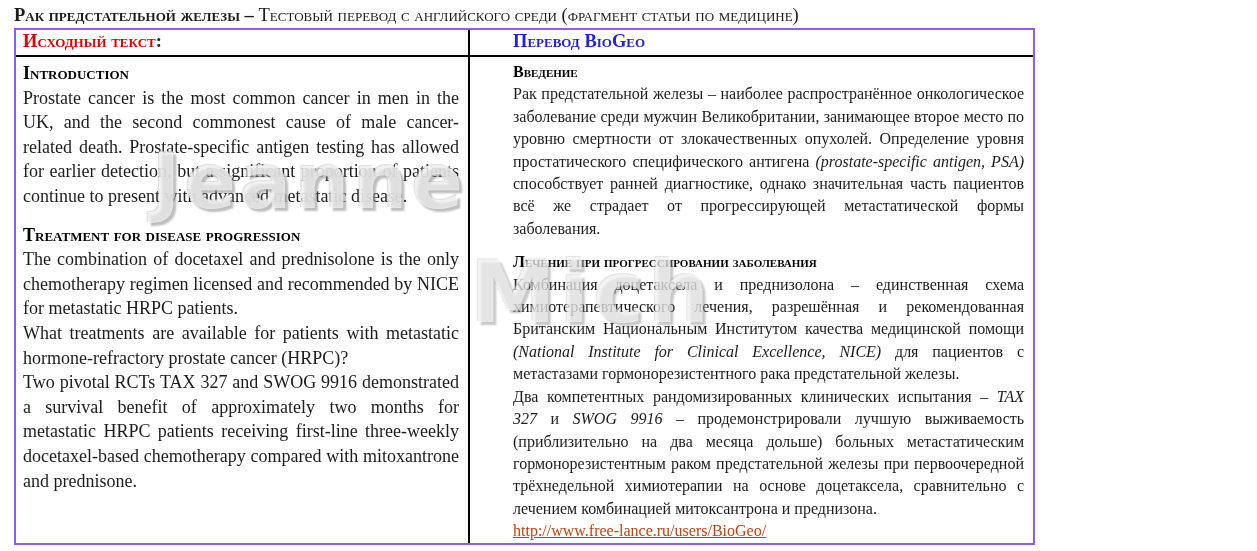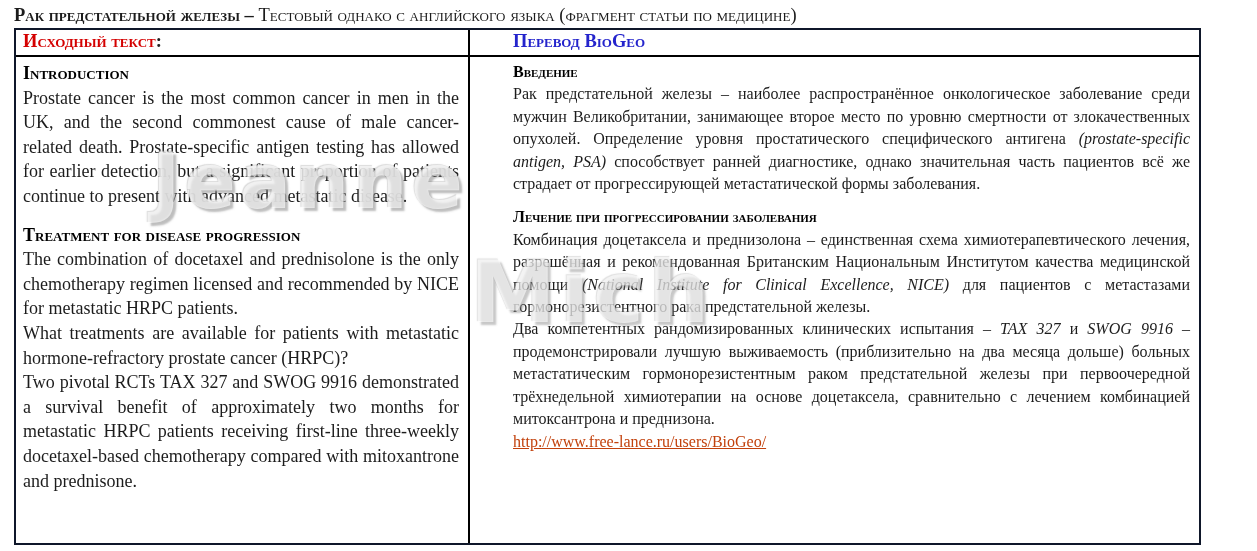--- a/index.html
+++ b/index.html
@@ -8,22 +8,22 @@
     position:relative; width:1257px; height:551px;
     background:#ffffff; overflow:hidden;
     font-family:"Liberation Serif", serif; color:#1c1c1c;
   }
   .doc-title {
     position:absolute; left:14px; top:5px; width:1230px;
     font-size:18.5px; font-variant:small-caps; white-space:nowrap;
   }
   .doc-title .t-bold { font-weight:bold;margin-top:43px; }
   .trans-table {
-    position:absolute; left:14px; top:28px; width:1187px; height:517px;
-    border:2px solid #0f172a; display:flex; flex-direction:column;
+    position:absolute; left:14px; top:28px; width:1021px; height:517px;
+    border:2px solid #8b5cf6; display:flex; flex-direction:column;
     background:#fff;
   }
   .hdr-row { display:flex; height:27px; border-bottom:2px solid #000; }
   .body-row { display:flex; flex:1; min-height:0; }
   .cell-l { width:454px; border-right:2px solid #000; }
   .cell-r { flex:1;margin-left:36px; }
   .hdr-cell { display:flex; align-items:center; padding:0 8px 2px 7px;
     font-size:18.5px; font-weight:bold; font-variant:small-caps; }
   .src-label { color:#d40000; }
   .hdr-colon { color:#222; font-variant:normal; }
@@ -47,21 +47,21 @@
   }
   .wm-left  { left:152px; top:137px; font-size:76px; }
   .wm-right { left:470px; top:242px; font-size:86px; opacity:0.85; }
 </style>
 </head>
 <body>
 
 <div class="page">
 
   <div class="doc-title">
-    <span class="t-bold">Рак предстательной железы – </span><span>Тестовый однако с английского языка (фрагмент статьи по медицине)</span>
+    <span class="t-bold">Рак предстательной железы – </span><span>Тестовый перевод с английского среди (фрагмент статьи по медицине)</span>
   </div>
 
   <div class="trans-table">
 
     <div class="hdr-row">
       <div class="cell-l hdr-cell">
         <span class="src-label">Исходный текст</span>
           <span class="hdr-colon">:</span>
       </div>
       <div class="cell-r hdr-cell">

